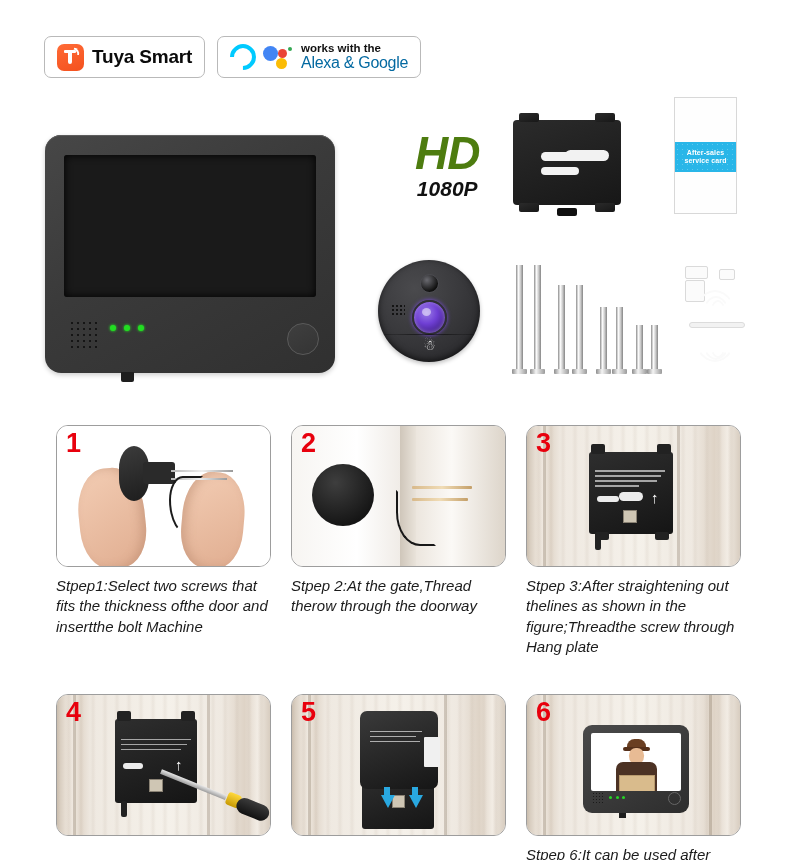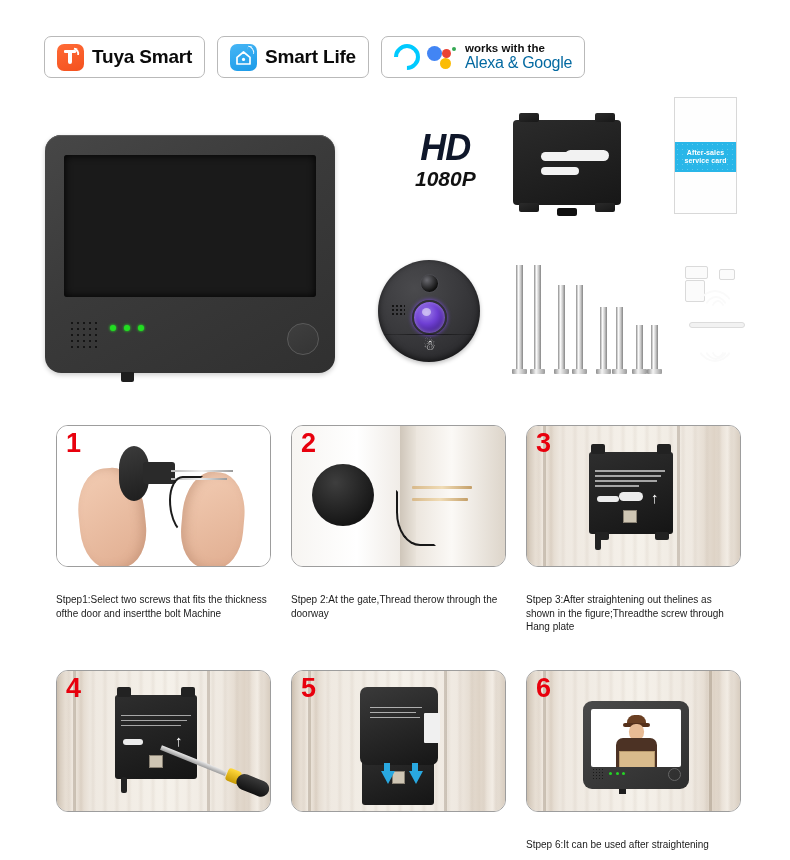--- a/index.html
+++ b/index.html
@@ -197,22 +197,22 @@
   }
 
   
   #hd-block {
     position: absolute;
     left: 415px; top: 35px;
     text-align: center;
     line-height: 1;
   }
   #hd-main {
-    font-size: 36px; font-weight: bold; font-style: italic;
-    color: #0f172a; letter-spacing: -1px;
+    font-size: 46px; font-weight: bold; font-style: italic;
+    color: #4d7c0f; letter-spacing: -1px;
   }
   #hd-sub {
     font-size: 21px; font-weight: bold; font-style: italic;
     color: #111; margin-top: 2px;
   }
 
   
   #hangplate {
     position: absolute;
     left: 513px; top: 25px;
@@ -389,24 +389,25 @@
   .step-num {
     position: absolute;
     left: 9px; top: 2px;
     font-size: 27px;
     font-weight: bold;
     color: #e8000d;
     z-index: 9;
     font-family: "Liberation Sans", sans-serif;
   }
   .step-caption {
-    margin-top: 26px;
-    font-size: 10px;
+    margin-top: 9px;
+    font-size: 15px;
     color: #1b1b1b;
     line-height: 1.36;
+    font-style: italic;
   }
 
   
   .wood {
     position: absolute; inset: 0;
     background:
       linear-gradient(90deg,
         #cfc3b4 0px, #e6ddd2 8px, #efe8df 16px,
         #e2d8cc 24px, #efe9e1 34px, #f5f1ea 52%,
         #efe9e1 78%, #ded3c6 88%, #f2ece4 94%, #d8cdc0 100%);
@@ -665,32 +666,20 @@
 
 <div id="badge-row">
 
   <div class="badge">
     <span class="tuya-icon">
       <span class="tuya-swoosh"></span>
     </span>
     <span class="badge-label">Tuya Smart</span>
   </div>
 
-  <div class="badge">
-    <span class="sl-icon">
-      <span class="sl-house">
-        <svg width="15" height="14" viewBox="0 0 15 14">
-          <path d="M7.5 1 L14 6.4 V13 H1 V6.4 Z" fill="none" stroke="#ffffff" stroke-width="1.7" stroke-linejoin="round"></path>
-          <circle cx="7.5" cy="8.4" r="1.6" fill="#ffffff"></circle>
-        </svg>
-      </span>
-      <span class="sl-wave"></span>
-    </span>
-    <span class="badge-label">Smart Life</span>
-  </div>
 
   <div class="badge">
     <span class="alexa-ring"></span>
     <span class="google-dots">
       <span class="gd blue"></span>
       <span class="gd red"></span>
       <span class="gd yellow"></span>
       <span class="gd green"></span>
     </span>
     <span class="works-text">

